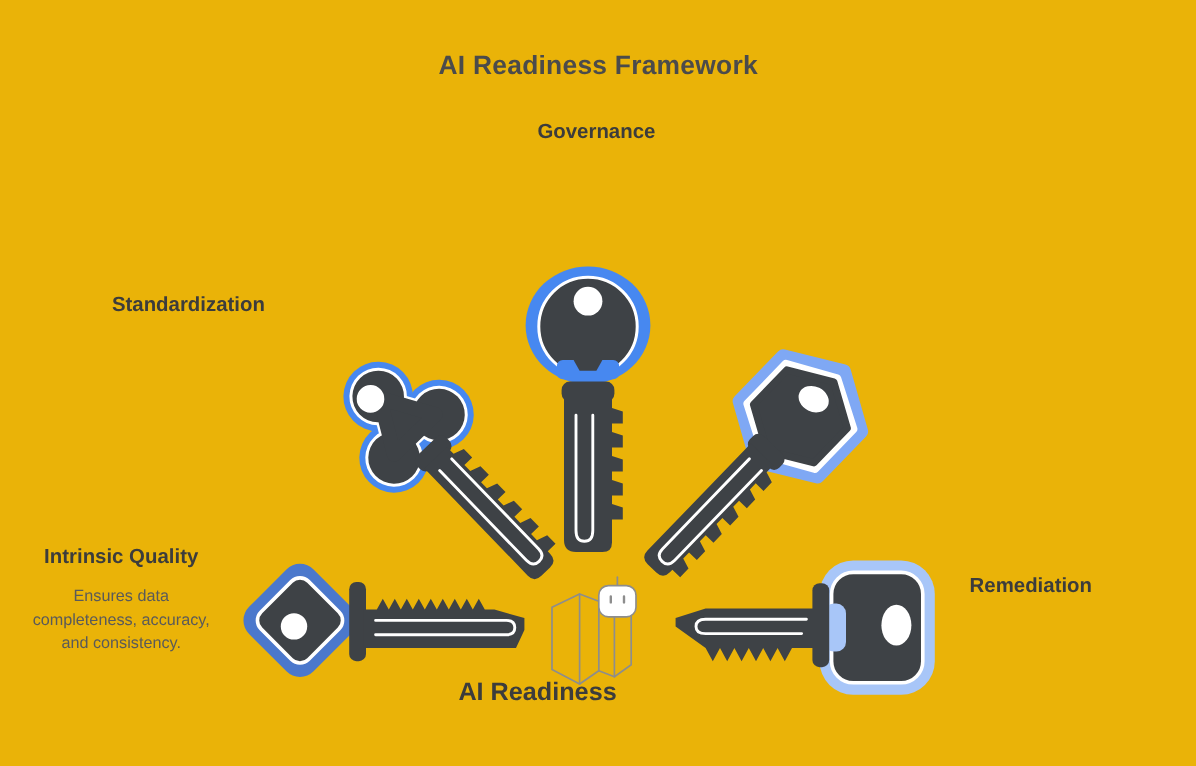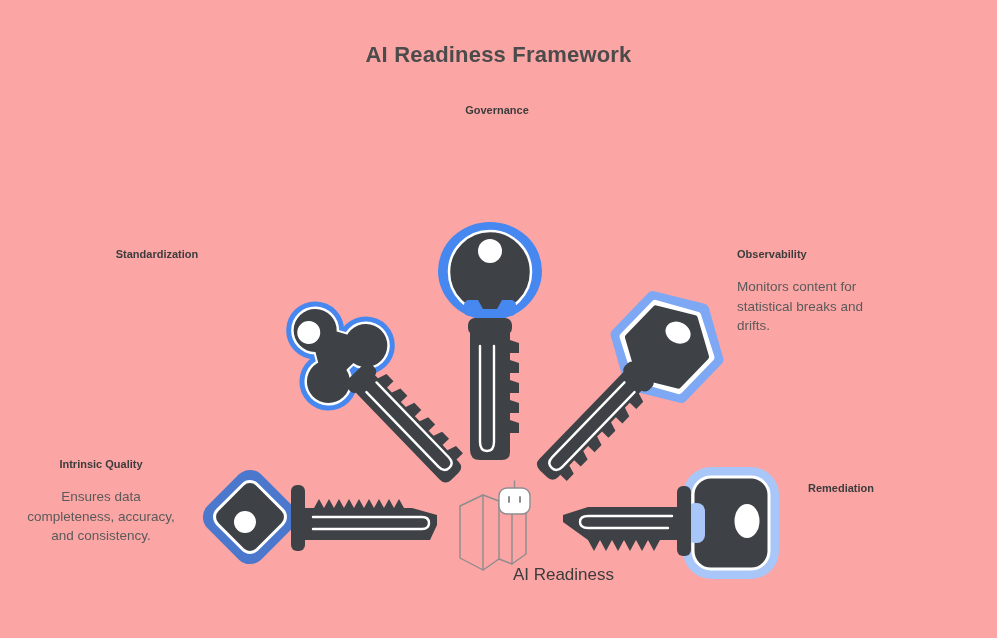--- a/index.html
+++ b/index.html
@@ -1,40 +1,40 @@
 <!DOCTYPE html>
 <html style="--key-dark: #3e4246; --blue-bright: #4788f0; --blue-medium: #4b78cc; --blue-light: #7fa8f4; --blue-pale: #a8c6f8; --icon-stroke: #8d8d8d; --ink-title: #4b4b4b; --ink-heading: #3c3c3c; --ink-body: #5a5a5a;"><head>
 <meta charset="utf-8">
 <title>AI Readiness Framework</title>
 <style>
   html,body{margin:0;padding:0;background:#fff;}
   #canvas{
-    position:relative;width:997px;height:638px;background:#fca5a5;overflow:hidden;
+    position:relative;width:997px;height:638px;background:#eab308;overflow:hidden;
     font-family:"Liberation Sans",sans-serif;
   }
   .abs{position:absolute;}
   .title{
     left:0;top:42px;width:997px;text-align:center;
     font-size:22px;font-weight:700;color:var(--ink-title,#4b4b4b);letter-spacing:.2px;
   }
   .sec{position:absolute;}
   .sec.center{text-align:center;}
   .sec.rightal{text-align:center;}
   .sec.leftal{text-align:left;}
   .sec-h{
-    font-size:11px;font-weight:700;color:var(--ink-heading,#3c3c3c);
+    font-size:17px;font-weight:700;color:var(--ink-heading,#3c3c3c);
     margin:0 0 15px 0;line-height:16px;
   }
   .sec-b{
     font-size:13.5px;font-weight:400;color:var(--ink-body,#5a5a5a);
     line-height:19.5px;white-space:pre-line;
   }
   .center-label{
-    left:382px;top:565px;width:232px;text-align:right;
-    font-size:17px;font-weight:400;color:var(--ink-heading,#3c3c3c);
+    left:382px;top:565px;width:232px;text-align:left;
+    font-size:21px;font-weight:700;color:var(--ink-heading,#3c3c3c);
   }
   svg.key,svg.cicon{position:absolute;display:block;}
   .f-dark{fill:var(--key-dark,#3e4246);}
   .f-bright{fill:var(--blue-bright,#4788f0);}
   .f-medium{fill:var(--blue-medium,#4b78cc);}
   .f-pale{fill:var(--blue-pale,#a8c6f8);}
   .f-white{fill:#ffffff;}
   .sw{stroke:#ffffff;}
   .ul{fill:none;stroke:#ffffff;stroke-width:2.4;stroke-linecap:round;}
   .hexb{fill:var(--blue-light,#7fa8f4);stroke:var(--blue-light,#7fa8f4);stroke-width:12;stroke-linejoin:round;}
@@ -53,26 +53,20 @@
   <div class="abs title">AI Readiness Framework</div>
 
   <div class="sec center" style="left:382px;top:102px;width:230px;">
     <div class="sec-h">Governance</div>
   </div>
 
   <div class="sec rightal" style="left:57px;top:246px;width:200px;">
     <div class="sec-h">Standardization</div>
   </div>
 
-  <div class="sec leftal" style="left:737px;top:246px;width:205px;">
-    <div class="sec-h">Observability</div>
-    <div class="sec-b">Monitors content for
-statistical breaks and
-drifts.</div>
-  </div>
 
   <div class="sec rightal" style="left:21px;top:456px;width:160px;">
     <div class="sec-h">Intrinsic Quality</div>
     <div class="sec-b">Ensures data
 completeness, accuracy,
 and consistency.</div>
   </div>
 
   <div class="sec leftal" style="left:808px;top:456px;width:180px;margin-top:24px;">
     <div class="sec-h">Remediation</div>

